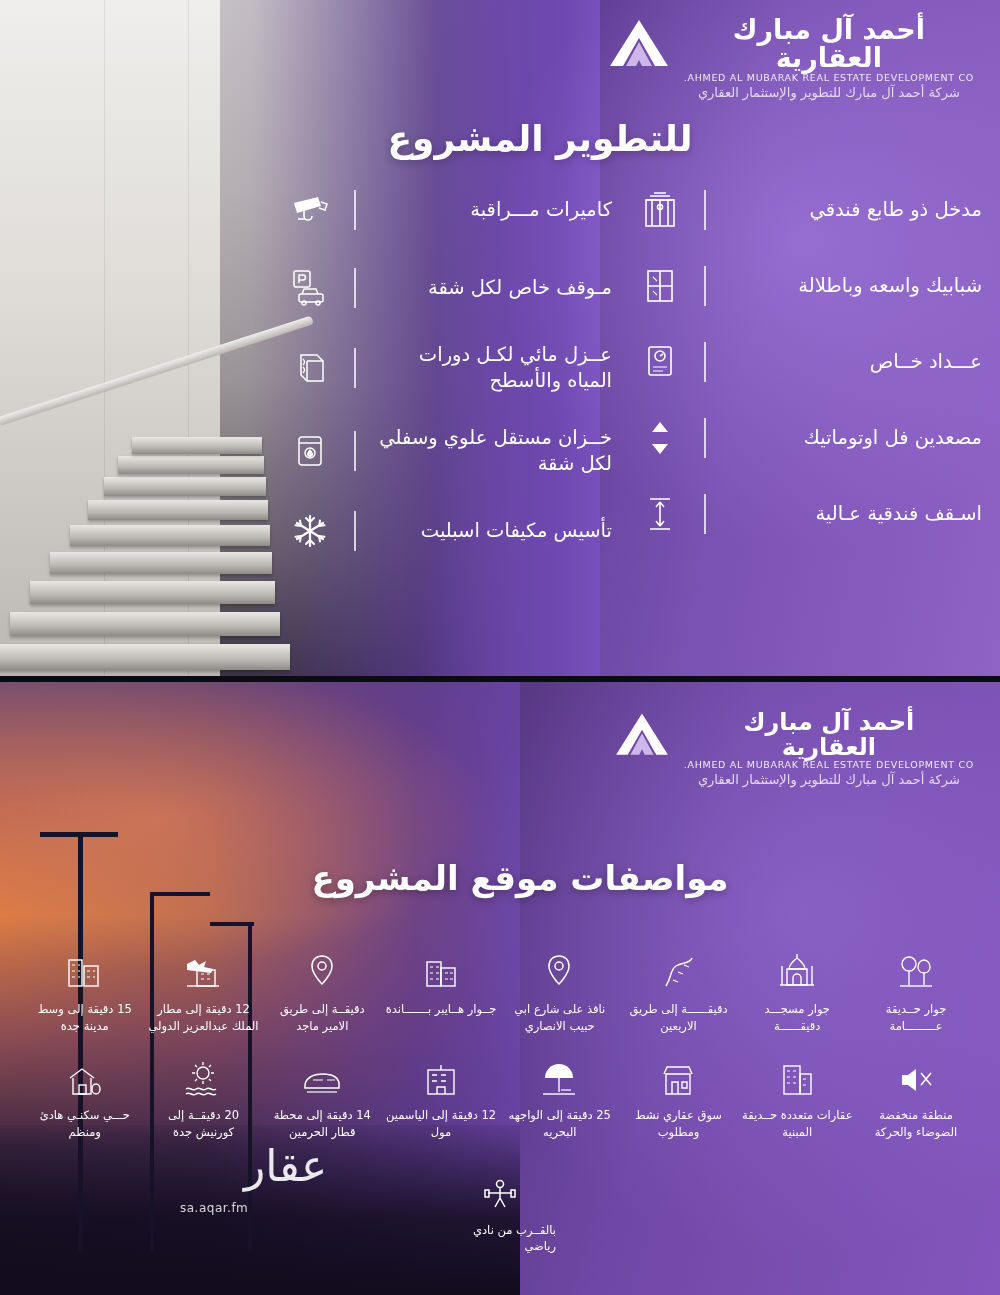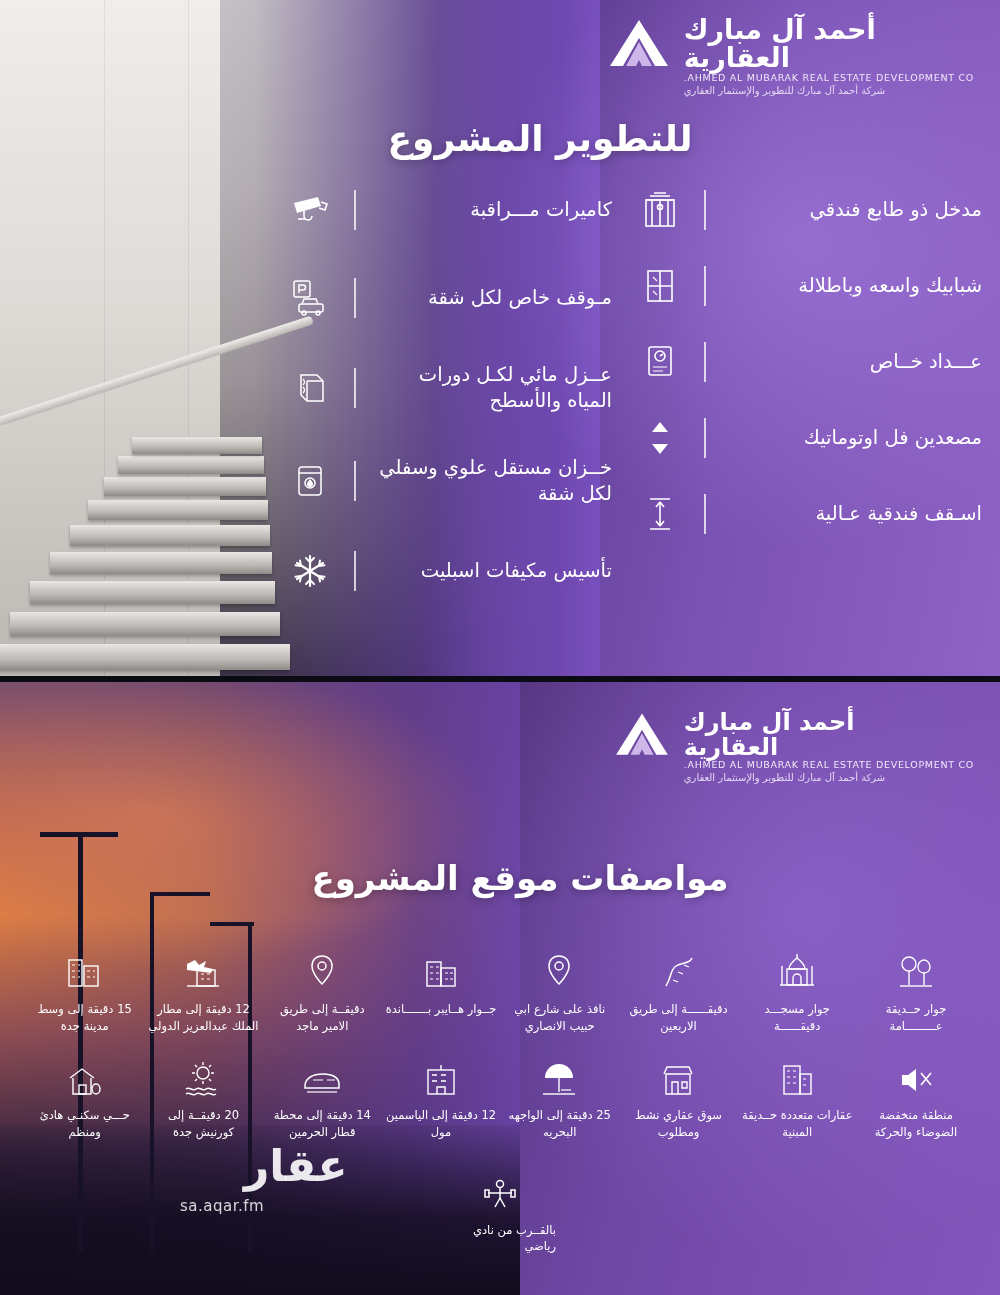--- a/index.html
+++ b/index.html
@@ -45,44 +45,44 @@
   }
   .p1-right-glow {
     position: absolute; right: -120px; top: -80px; width: 640px; height: 640px;
     background: radial-gradient(circle at center, rgba(170,130,230,0.55) 0%, rgba(150,110,215,0.0) 68%);
     pointer-events: none;
   }
 
   
   .logo-wrap { position: absolute; display: flex; align-items: flex-start; gap: 14px; }
   .logo1 { top: 16px; right: 26px; }
-  .logo-text { text-align: left; color: #fff; line-height: 1.05; }
+  .logo-text { text-align: center; color: #fff; line-height: 1.05; }
   .logo-ar1 { font-size: 27px; font-weight: bold; letter-spacing: 0.5px; }
   .logo-ar2 { font-size: 27px; font-weight: bold; letter-spacing: 0.5px; }
   .logo-en { font-size: 9.5px; letter-spacing: 0.7px; color: #efe9f8; }
-  .logo-sub { font-size: 10px; margin-top: 3px; color: #e3d9f4; }
+  .logo-sub { font-size: 13px; margin-top: 3px; color: #e3d9f4; }
   .logo-mark { width: 62px; height: 56px; flex: 0 0 62px; }
 
   .p1-title {
     position: absolute; top: 118px; right: 26px;
     width: 880px; text-align: center;
     color: #ffffff; font-size: 36px; font-weight: bold; letter-spacing: 0.5px;
     text-shadow: 0 2px 8px rgba(0,0,0,0.25);
   }
   
   .p1-title { right: 40px; width: 840px; text-align: center; }
 
   .feat-cols {
     position: absolute; top: 186px; right: 0; left: 0; height: 460px;
     display: flex; flex-direction: row; justify-content: flex-start;
     padding-right: 18px; padding-left: 150px;
   }
   .feat-col { display: flex; flex-direction: column; }
   .col-right { width: 350px; gap: 28px; }
-  .col-left  { width: 330px; gap: 40px; margin-right: 20px; }
+  .col-left  { width: 330px; gap: 30px; margin-right: 20px; }
 
   .feat-row { display: flex; align-items: center; justify-content: flex-start; gap: 16px; }
   .feat-icon {
     width: 56px; flex: 0 0 56px; height: 48px;
     display: flex; align-items: center; justify-content: center;
     color: #ffffff;
   }
   .feat-sep { width: 2px; height: 40px; background: rgba(255,255,255,0.75); flex: 0 0 2px; }
   .feat-label {
     color: #ffffff; font-size: 19.5px; line-height: 1.35; text-align: right;
@@ -136,26 +136,26 @@
     letter-spacing: 0.2px; max-width: 112px;
   }
   .loc-txt.sp { letter-spacing: 1.6px; }
   .loc-last {
     position: absolute; left: 0; right: 0; bottom: 40px;
     display: flex; flex-direction: column; align-items: center;
   }
 
   .watermark {
     position: absolute; left: 180px; bottom: 80px;
-    color: rgba(255,255,255,0.82); font-size: 15px; letter-spacing: 0.5px;
+    color: rgba(255,255,255,0.82); font-size: 12px; letter-spacing: 0.5px;
     font-family: "DejaVu Sans", sans-serif;
   }
   .wm-logo {
     position: absolute; left: 244px; bottom: 104px;
-    color: rgba(255,255,255,0.9); font-size: 44px; font-weight: bold;
+    color: rgba(255,255,255,0.9); font-size: 44px; font-weight: normal;
   }
   .divider {
     position: absolute; top: 676px; left: 0; width: 1000px; height: 6px; background: #0b0b14;
   }
   svg { display: block; }
 </style>
 </head>
 <body>
 
 <div class="page">

